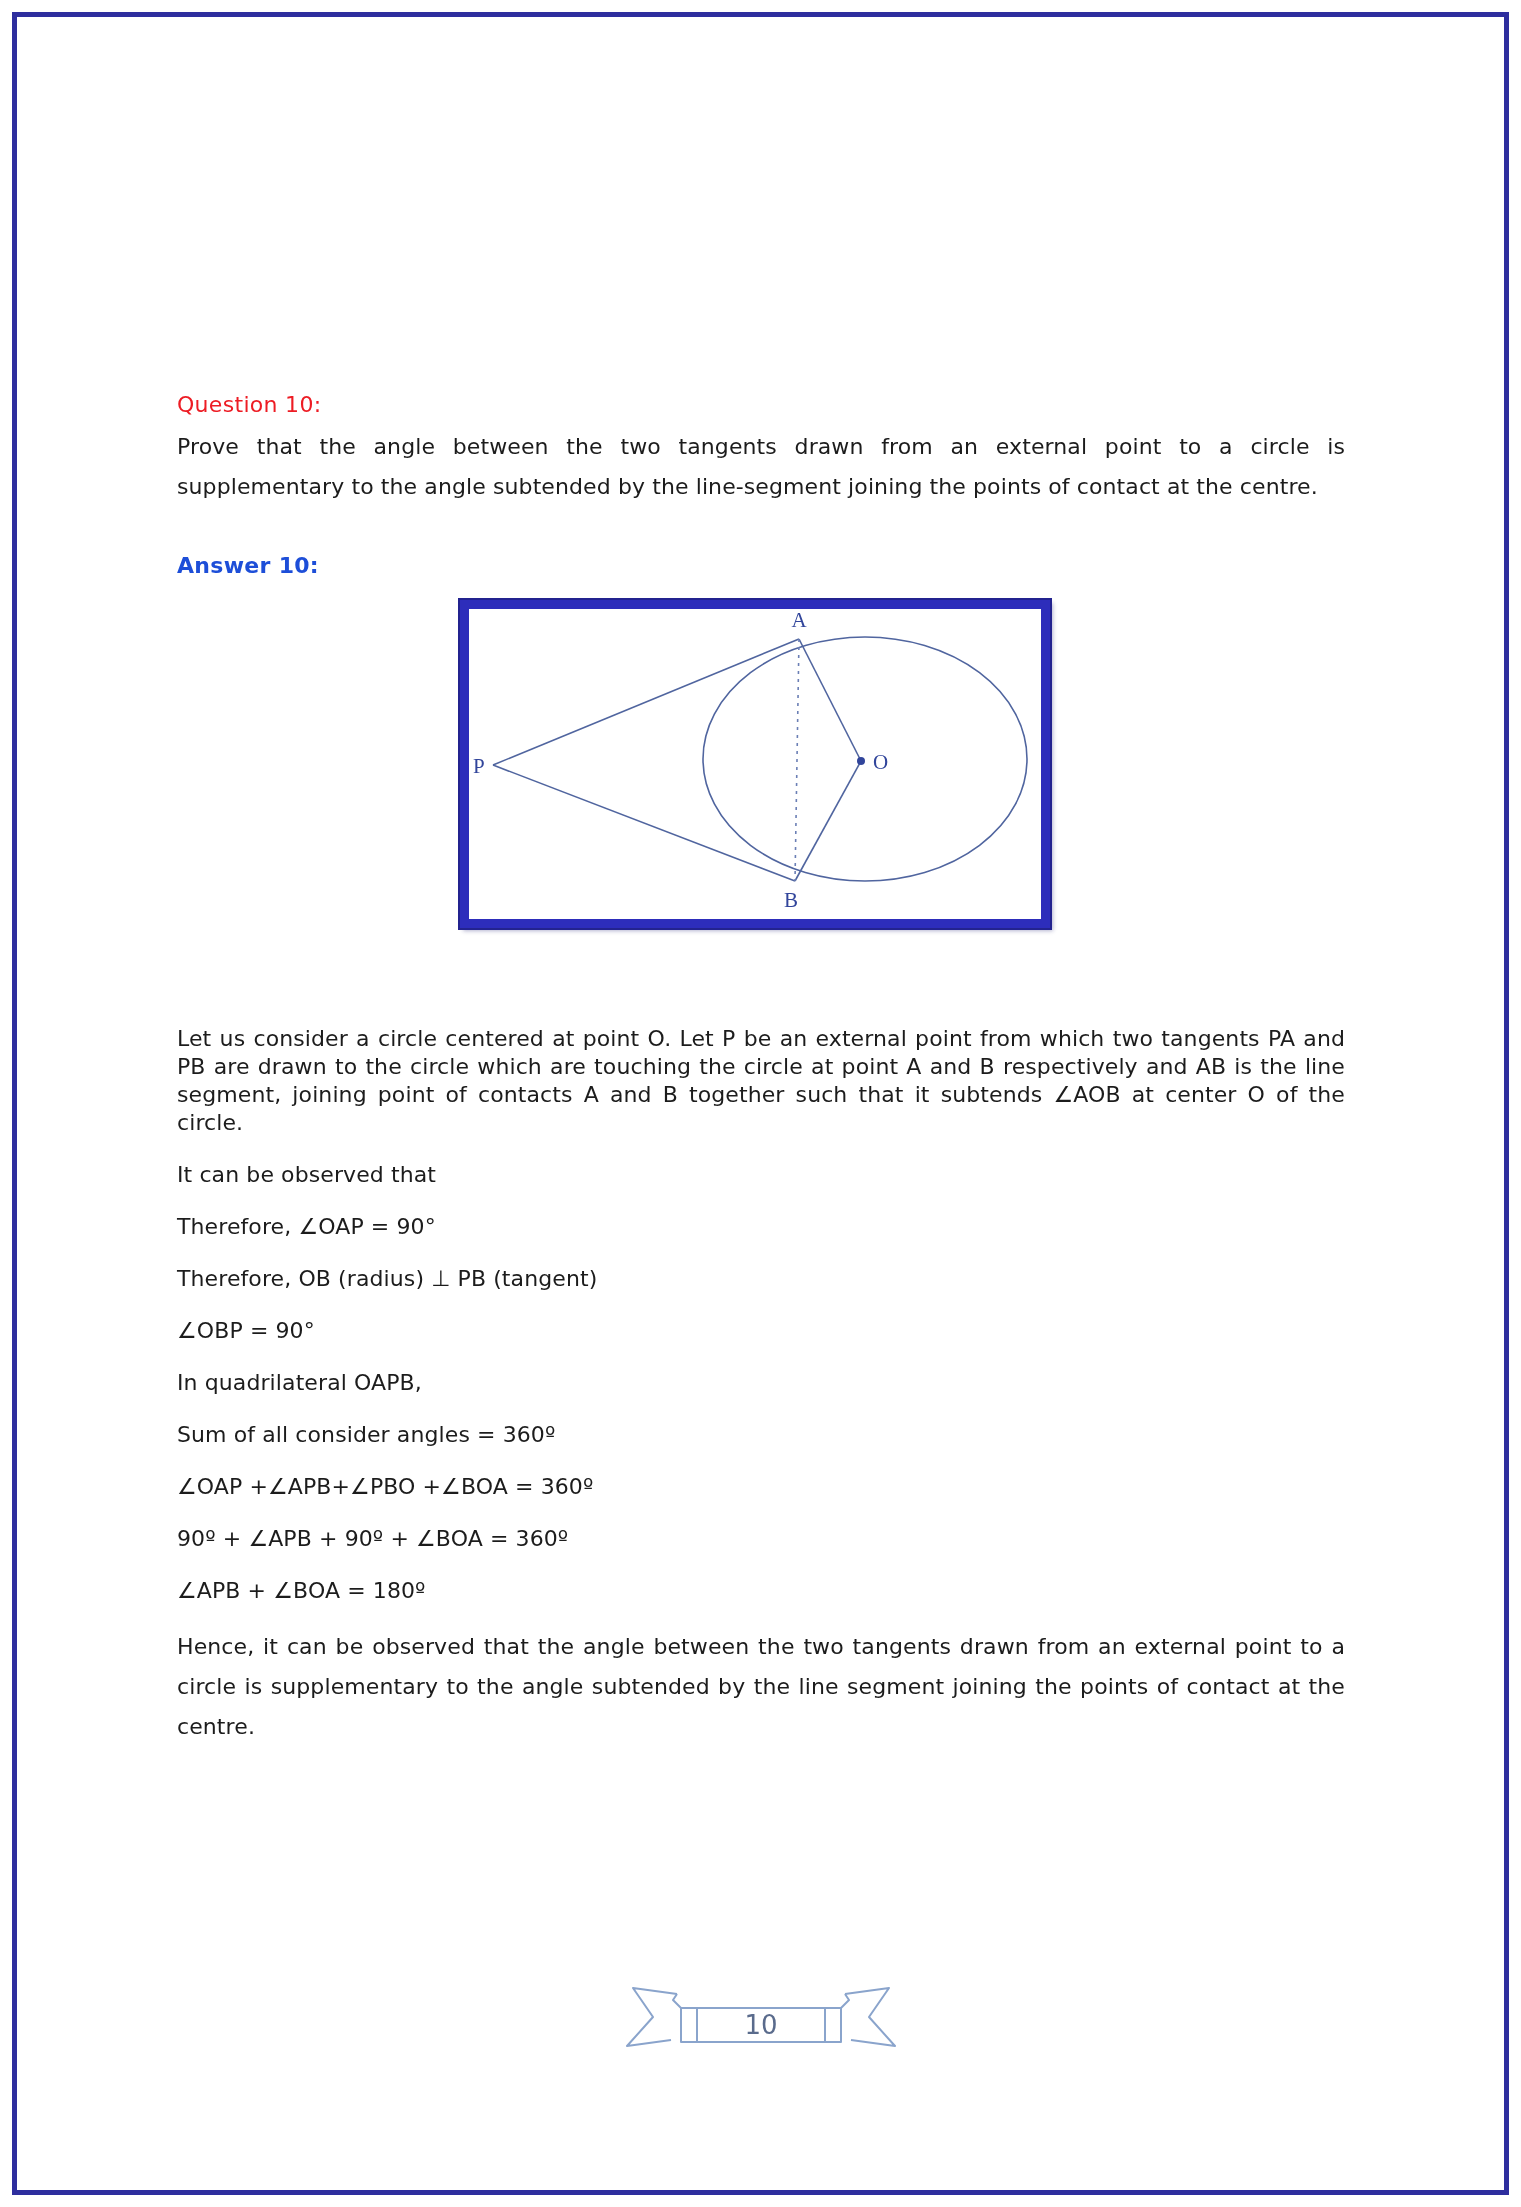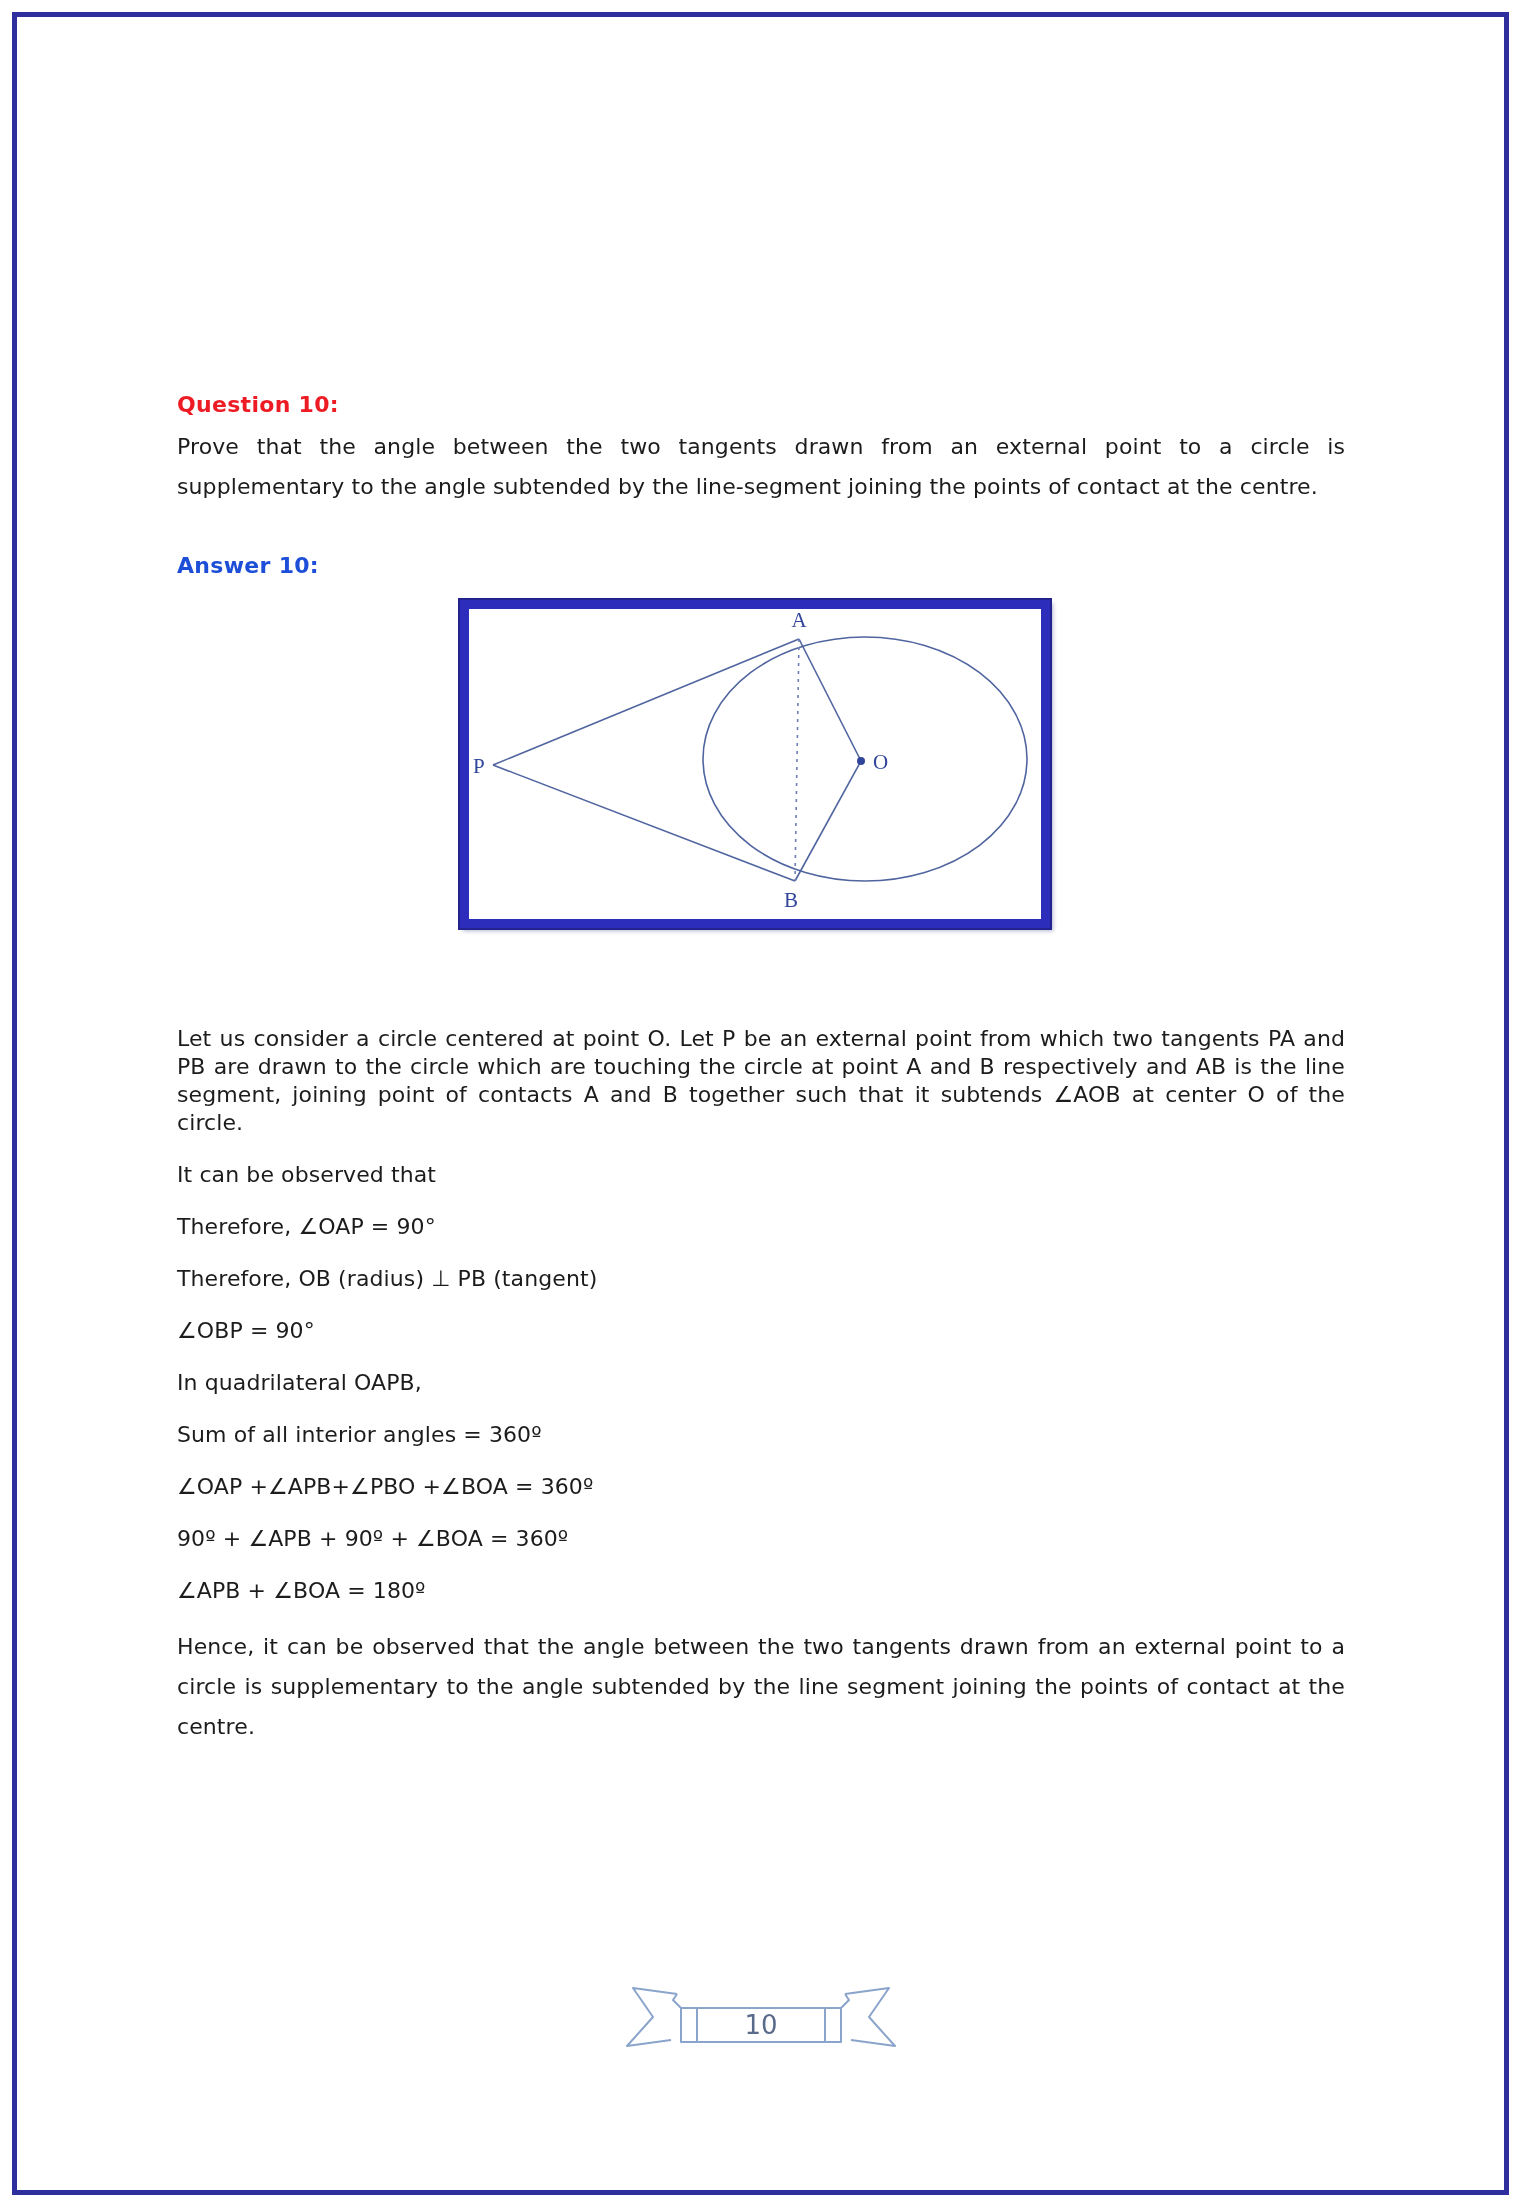--- a/index.html
+++ b/index.html
@@ -20,21 +20,21 @@
   }
   .content {
     position: absolute;
     left: 177px;
     top: 0;
     width: 1168px;
     padding-top: 392px;
   }
   .q-label {
     font-size: 22px;
-    font-weight: bold;
+    font-weight: normal;
     color: #ed1c24;
     margin: 0 0 10px 0;
     letter-spacing: 0.3px;
   }
   .a-label {
     font-size: 22px;
     font-weight: bold;
     color: #1d4ed8;
     margin: 46px 0 22px 0;
     letter-spacing: 0.3px;
@@ -114,21 +114,21 @@
       </svg>
     </div>
 
     <p class="body-text para1">Let us consider a circle centered at point O. Let P be an external point from which two tangents PA and PB are drawn to the circle which are touching the circle at point A and B respectively and AB is the line segment, joining point of contacts A and B together such that it subtends ∠AOB at center O of the circle.</p>
 
     <p class="stmt first">It can be observed that</p>
     <p class="stmt">Therefore, ∠OAP = 90°</p>
     <p class="stmt">Therefore, OB (radius) ⊥ PB (tangent)</p>
     <p class="stmt">∠OBP = 90°</p>
     <p class="stmt">In quadrilateral OAPB,</p>
-    <p class="stmt">Sum of all interior angles = 360º</p>
+    <p class="stmt">Sum of all consider angles = 360º</p>
     <p class="stmt">∠OAP +∠APB+∠PBO +∠BOA = 360º</p>
     <p class="stmt">90º + ∠APB + 90º + ∠BOA = 360º</p>
     <p class="stmt">∠APB + ∠BOA = 180º</p>
 
     <p class="body-text para2">Hence, it can be observed that the angle between the two tangents drawn from an external point to a circle is supplementary to the angle subtended by the line segment joining the points of contact at the centre.</p>
   </div>
 
   <div class="footer">
     <svg width="300" height="85" viewBox="0 0 300 85">
       <g stroke="#8aa4cc" stroke-width="2" fill="none" stroke-linejoin="round">

